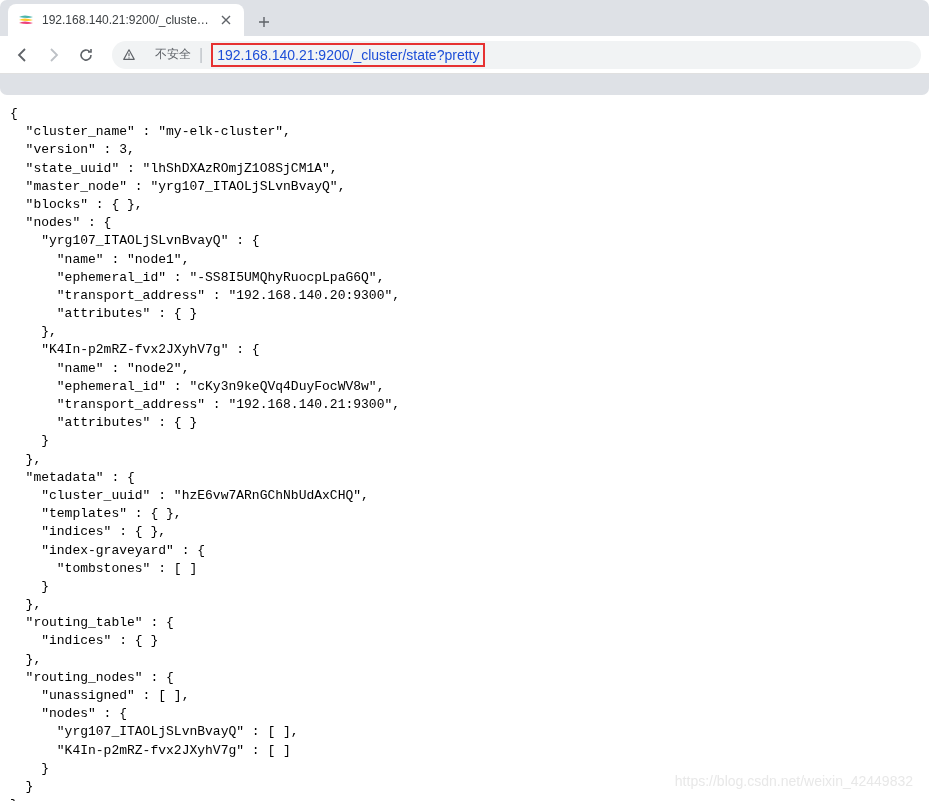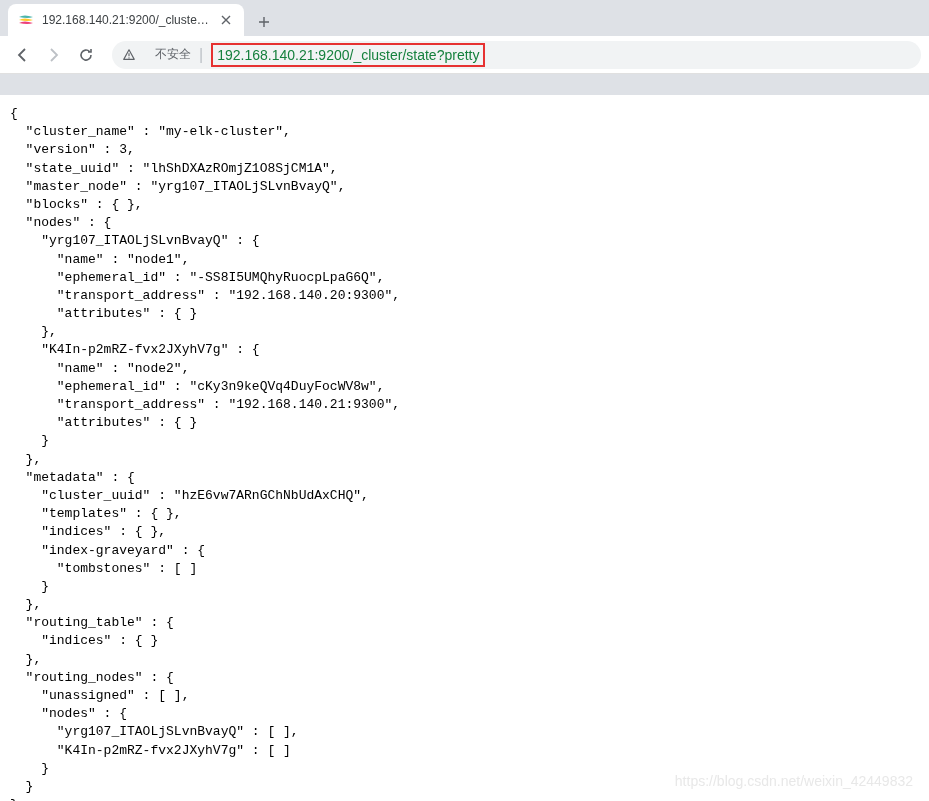--- a/index.html
+++ b/index.html
@@ -10,20 +10,21 @@
     body {
       font-family: -apple-system, BlinkMacSystemFont, "Segoe UI", Arial, sans-serif;
       background: #fff;
       width: 929px;
       height: 801px;
       overflow: hidden;
     }
     .browser-chrome {
       background: #dee1e6;
       height: 95px;
+      border-radius: 7px;
     }
     .tab-bar {
       height: 36px;
       display: flex;
       align-items: flex-end;
       padding-left: 8px;
     }
     .tab {
       background: #fff;
       height: 32px;
@@ -121,21 +122,21 @@
       display: flex;
       align-items: center;
     }
     .url-highlight {
       border: 2px solid #e63131;
       padding: 1px 4px;
       display: inline-block;
     }
     .url-text {
       font-size: 14px;
-      color: #15803d;
+      color: #1d4ed8;
     }
     .content {
       padding: 10px;
       font-family: "Courier New", monospace;
       font-size: 13px;
       white-space: pre;
       color: #000;
       line-height: 1.4;
     }
     .watermark {

